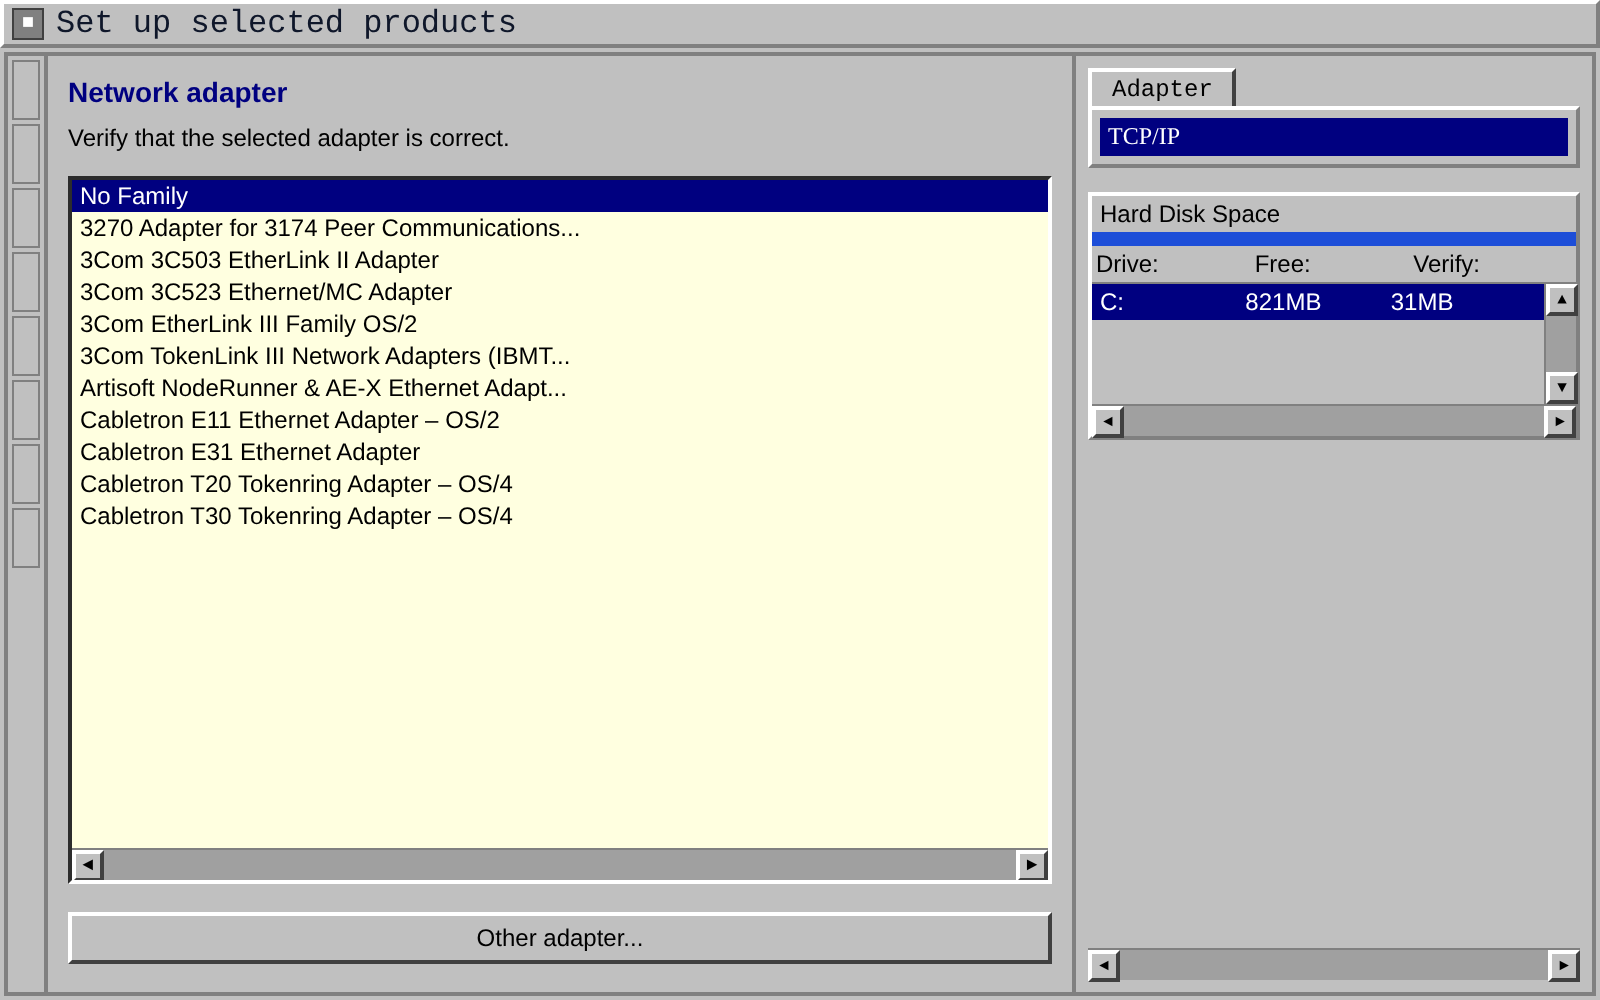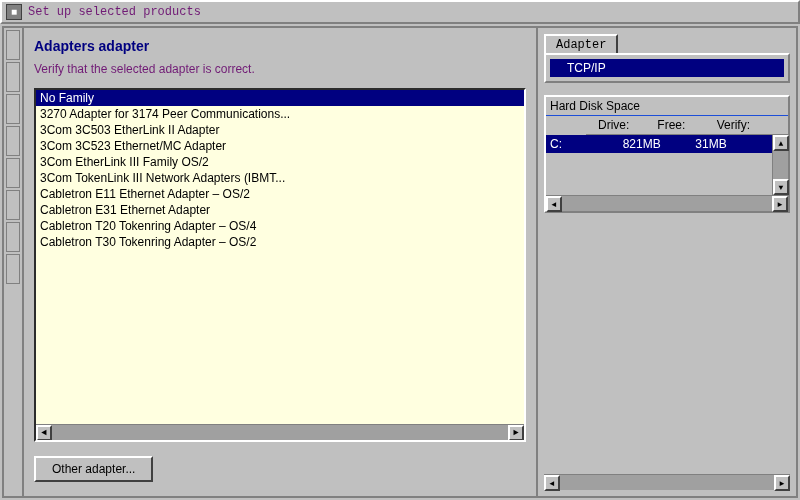--- a/index.html
+++ b/index.html
@@ -31,22 +31,22 @@
       margin-right: 6px;
       border: 1px solid #404040;
       display: flex;
       align-items: center;
       justify-content: center;
       font-size: 10px;
       color: white;
       flex-shrink: 0;
     }
     .title-bar-text {
-      font-size: 12px;
-      color: #701a75;
+      font-size: 16px;
+      color: #0f172a;
     }
 
     
     .outer-panel {
       background: #c0c0c0;
       border: 2px solid #808080;
       margin: 2px;
       display: flex;
       flex-direction: column;
       height: calc(500px - 24px - 4px);
@@ -113,21 +113,21 @@
 
     
     .section-heading {
       color: #000080;
       font-weight: bold;
       font-size: 14px;
       margin-bottom: 8px;
       font-family: Arial, sans-serif;
     }
     .section-desc {
-      color: #701a75;
+      color: #000000;
       font-size: 12px;
       margin-bottom: 12px;
       font-family: Arial, sans-serif;
     }
 
     
     .list-container {
       position: relative;
       border: 2px inset;
       border-color: #808080 #ffffff #ffffff #808080;
@@ -194,20 +194,21 @@
       height: 16px;
       background: #a0a0a0;
     }
 
     
     .buttons-row {
       display: flex;
       gap: 28px;
       margin-top: 10px;
       padding: 4px 0;
+      flex-direction: column;
     }
     .win-button {
       background: #c0c0c0;
       border-top: 2px solid #ffffff;
       border-left: 2px solid #ffffff;
       border-right: 2px solid #404040;
       border-bottom: 2px solid #404040;
       padding: 4px 16px;
       font-size: 12px;
       font-family: Arial, sans-serif;
@@ -231,51 +232,50 @@
       border-top: 2px solid #ffffff;
       border-left: 2px solid #ffffff;
       border-right: 2px solid #808080;
       border-bottom: 2px solid #808080;
       padding: 4px;
       margin: 0 6px;
     }
 
     
     .adapter-item {
-      padding: 2px 17px;
-      font-size: 12px;
-      font-family: Liberation Sans, sans-serif;
+      padding: 2px 4px;
+      font-size: 12px;
+      font-family: Liberation Serif, serif;
       cursor: pointer;
     }
     .adapter-item.selected {
       background: #000080;
       color: white;
     }
 
     .disk-outer {
       margin: 6px;
       border-top: 2px solid #ffffff;
       border-left: 2px solid #ffffff;
       border-right: 2px solid #808080;
       border-bottom: 2px solid #808080;
     }
     .disk-header-row {
       background: #c0c0c0;
       padding: 2px 4px;
       font-size: 12px;
       font-family: Arial, sans-serif;
-      border-bottom: 1px solid #1d4ed8;
+      border-bottom: 7px solid #1d4ed8;
     }
     .disk-cols-row {
       display: flex;
-      padding: 2px 12px;
+      padding: 2px 2px;
       font-size: 12px;
       font-family: Arial, sans-serif;
       border-bottom: 1px solid #808080;
-      margin-left: 40px;
     }
     .disk-col { flex: 1; }
     .disk-data-area {
       display: flex;
       height: 60px;
     }
     .disk-data-content {
       flex: 1;
       overflow: hidden;
     }
@@ -373,36 +373,37 @@
       <div class="spine-tab"></div>
       <div class="spine-tab"></div>
       <div class="spine-tab"></div>
       <div class="spine-tab"></div>
       <div class="spine-tab"></div>
       <div class="spine-tab"></div>
       <div class="spine-tab"></div>
     </div>
 
     <div class="content-area">
-      <div class="section-heading">Adapters adapter</div>
+      <div class="section-heading">Network adapter</div>
       <div class="section-desc">Verify that the selected adapter is correct.</div>
 
       <div class="list-container">
         <div class="list-box">
 
         <div class="list-item selected">No Family</div>
             <div class="list-item">3270 Adapter for 3174 Peer Communications...</div>
             <div class="list-item">3Com 3C503 EtherLink II Adapter</div>
             <div class="list-item">3Com 3C523 Ethernet/MC Adapter</div>
             <div class="list-item">3Com EtherLink III Family OS/2</div>
             <div class="list-item">3Com TokenLink III Network Adapters (IBMT...</div>
+            <div class="list-item">Artisoft NodeRunner &amp; AE-X Ethernet Adapt...</div>
             <div class="list-item">Cabletron E11 Ethernet Adapter – OS/2</div>
             <div class="list-item">Cabletron E31 Ethernet Adapter</div>
             <div class="list-item">Cabletron T20 Tokenring Adapter – OS/4</div>
-            <div class="list-item">Cabletron T30 Tokenring Adapter – OS/2</div>
+            <div class="list-item">Cabletron T30 Tokenring Adapter – OS/4</div>
           </div>
         <div class="h-scrollbar">
           <div class="scroll-btn">◄</div>
           <div class="scroll-track"></div>
           <div class="scroll-btn">►</div>
         </div>
       </div>
 
       <div class="buttons-row">
         <button class="win-button">Other adapter...</button>

